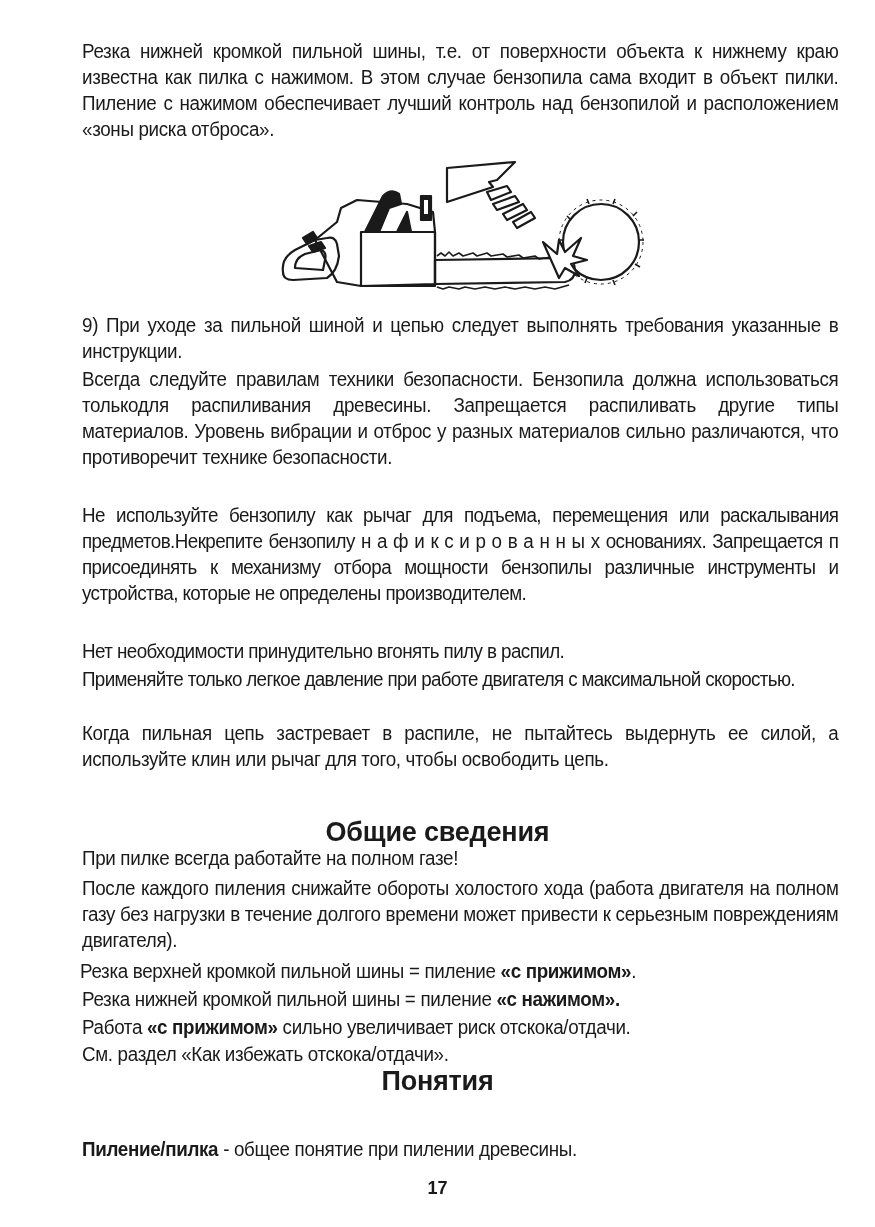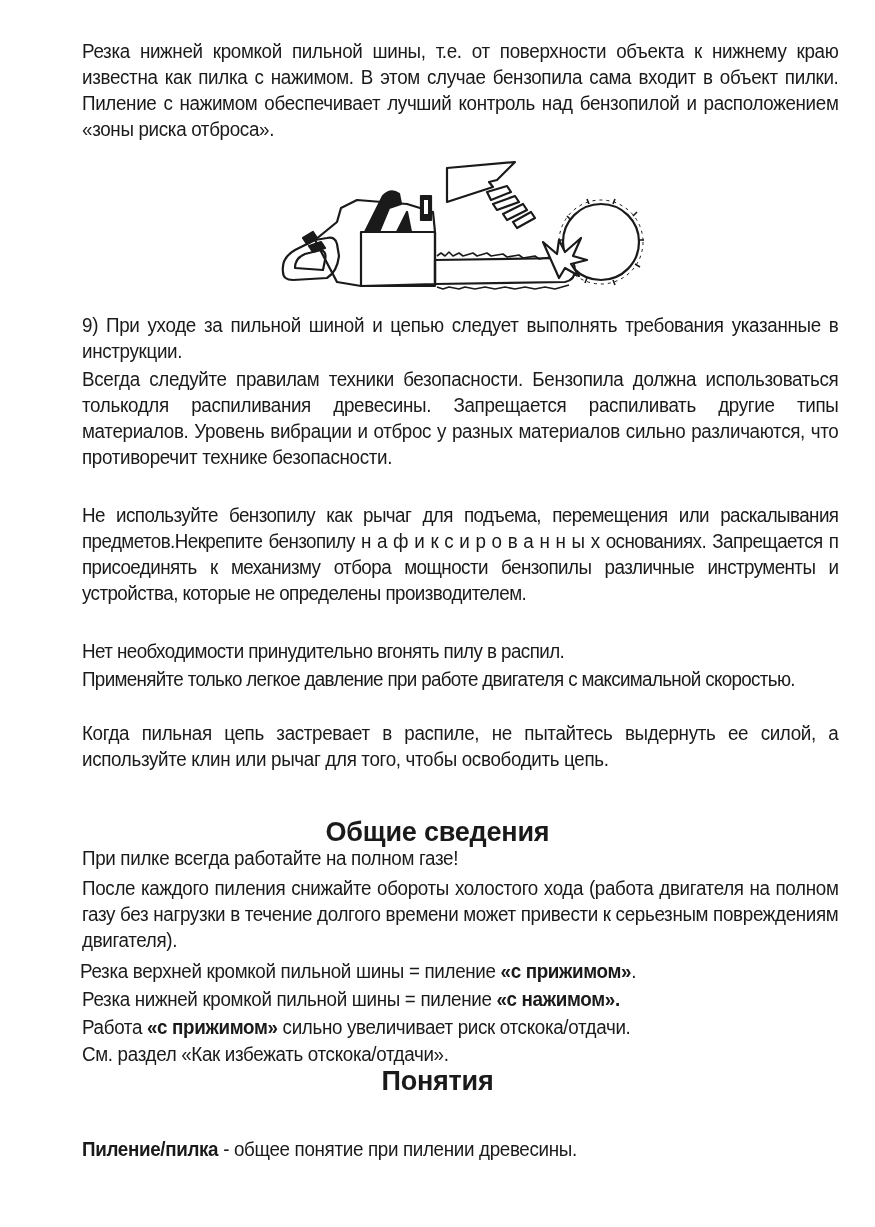--- a/index.html
+++ b/index.html
@@ -83,13 +83,14 @@
 
   <p class="p narrow" style="top:958px; left:80px;"><span>Резка верхней кромкой пильной шины = пиление </span><span class="b">«с прижимом»</span><span>.</span></p>
   <p class="p narrow" style="top:986px; left:82px;"><span>Резка нижней кромкой пильной шины = пиление </span><span class="b">«с нажимом».</span></p>
   <p class="p narrow" style="top:1014px; left:82px;"><span>Работа </span><span class="b">«с прижимом»</span><span> сильно увеличивает риск отскока/отдачи.</span></p>
   <p class="p narrow" style="top:1041px; left:82px;">См. раздел «Как избежать отскока/отдачи».</p>
 
   <h2 class="h" style="top:1065px;">Понятия</h2>
 
   <p class="p narrow" style="top:1136px;"><span class="b">Пиление/пилка</span><span> - общее понятие при пилении древесины.</span></p>
 
+  <div class="pagenum">17</div>
 </div>
 
 </body></html>

